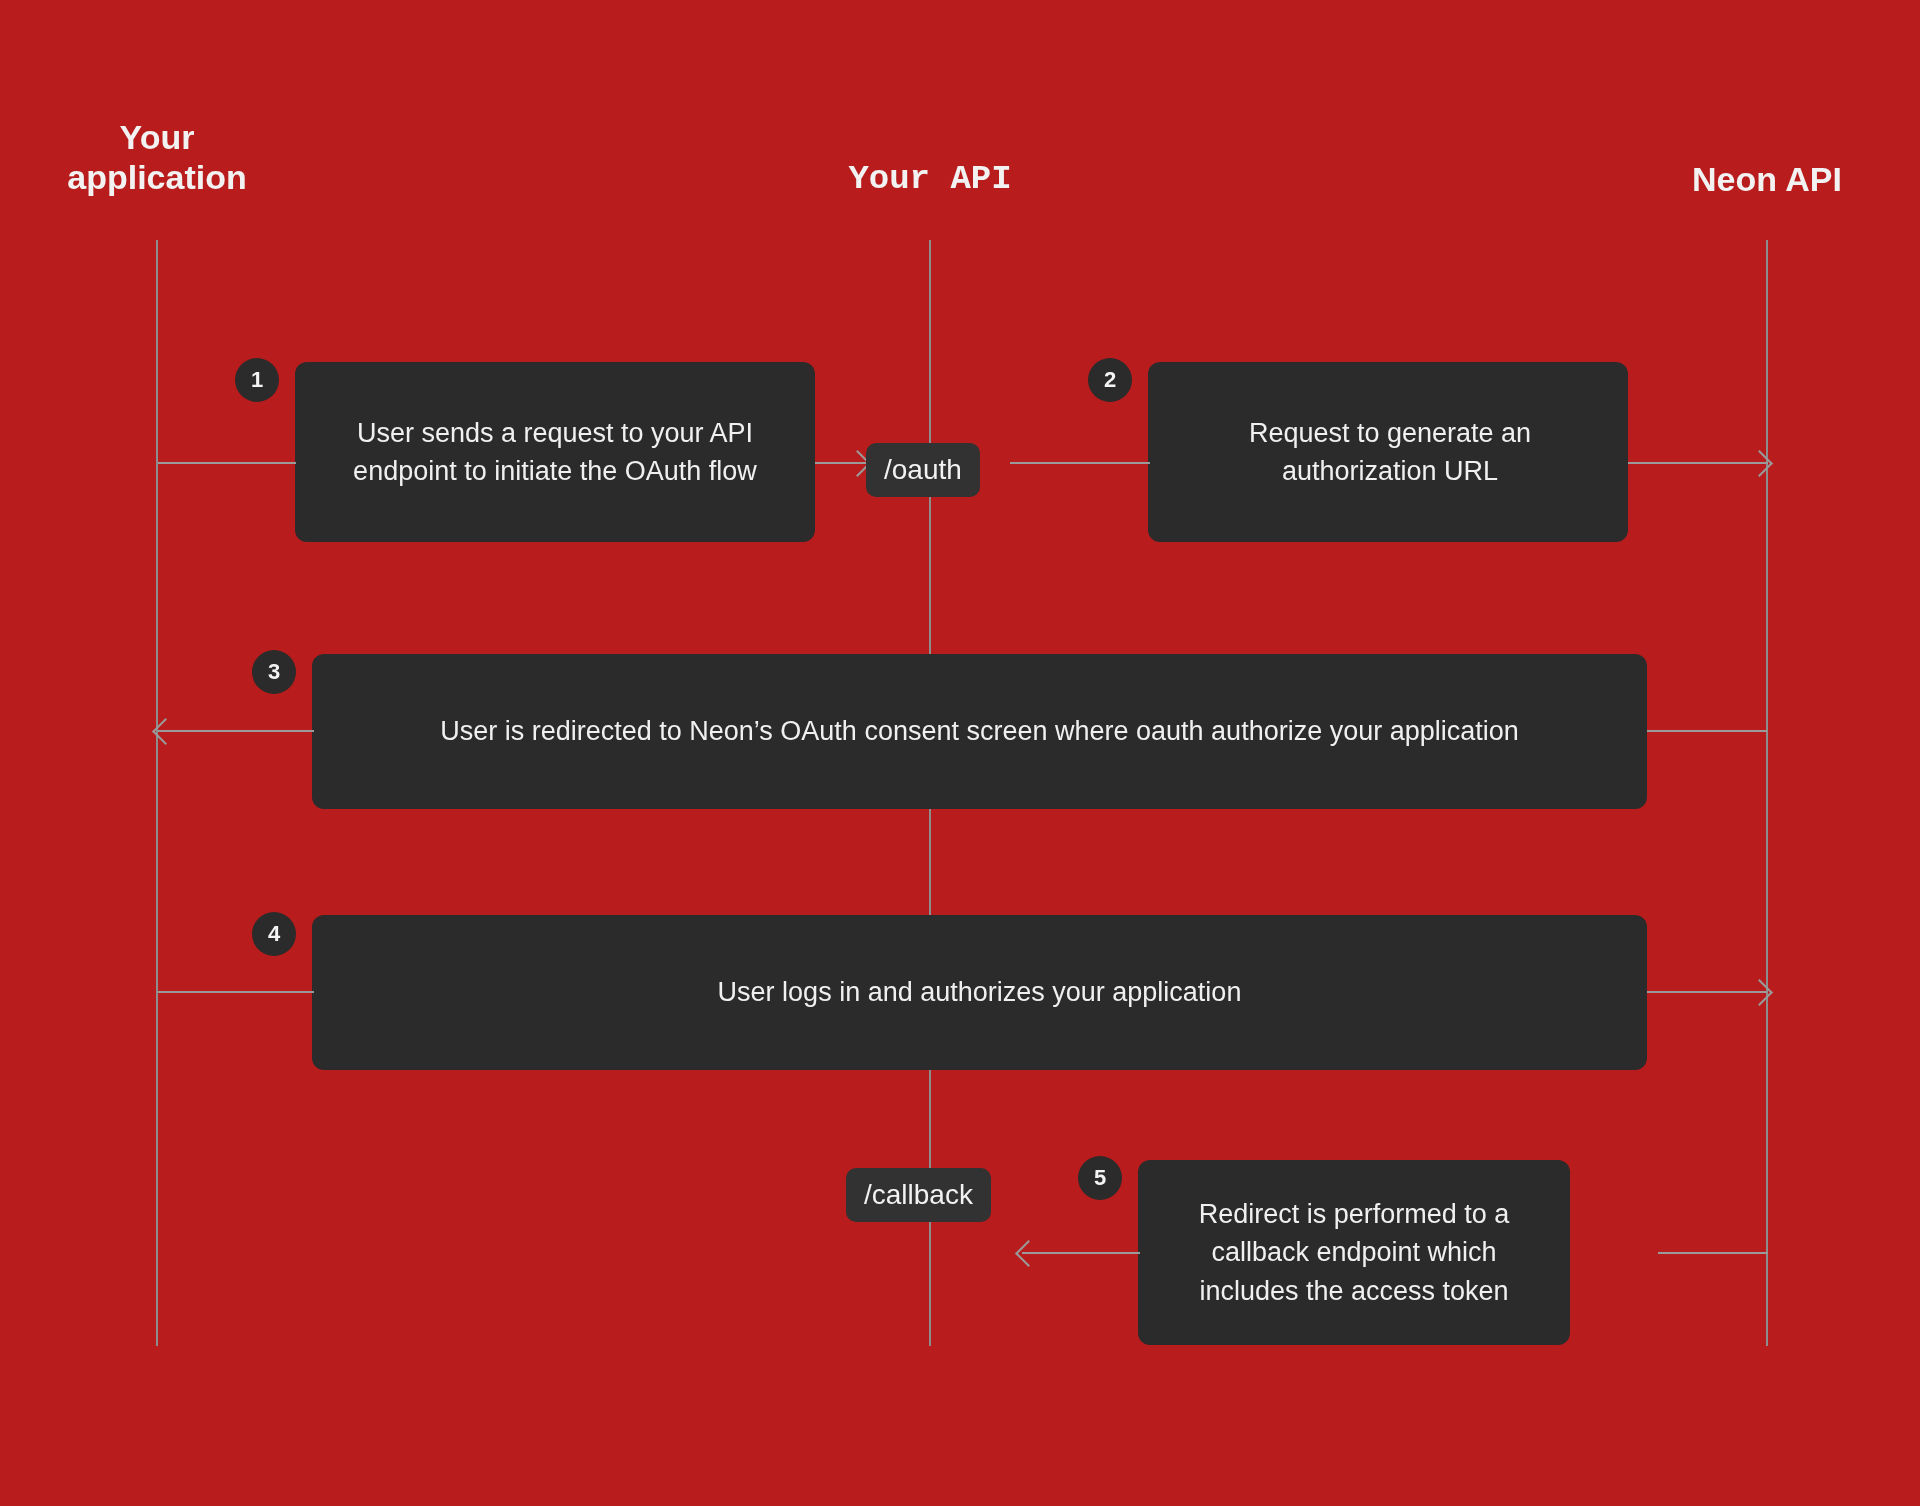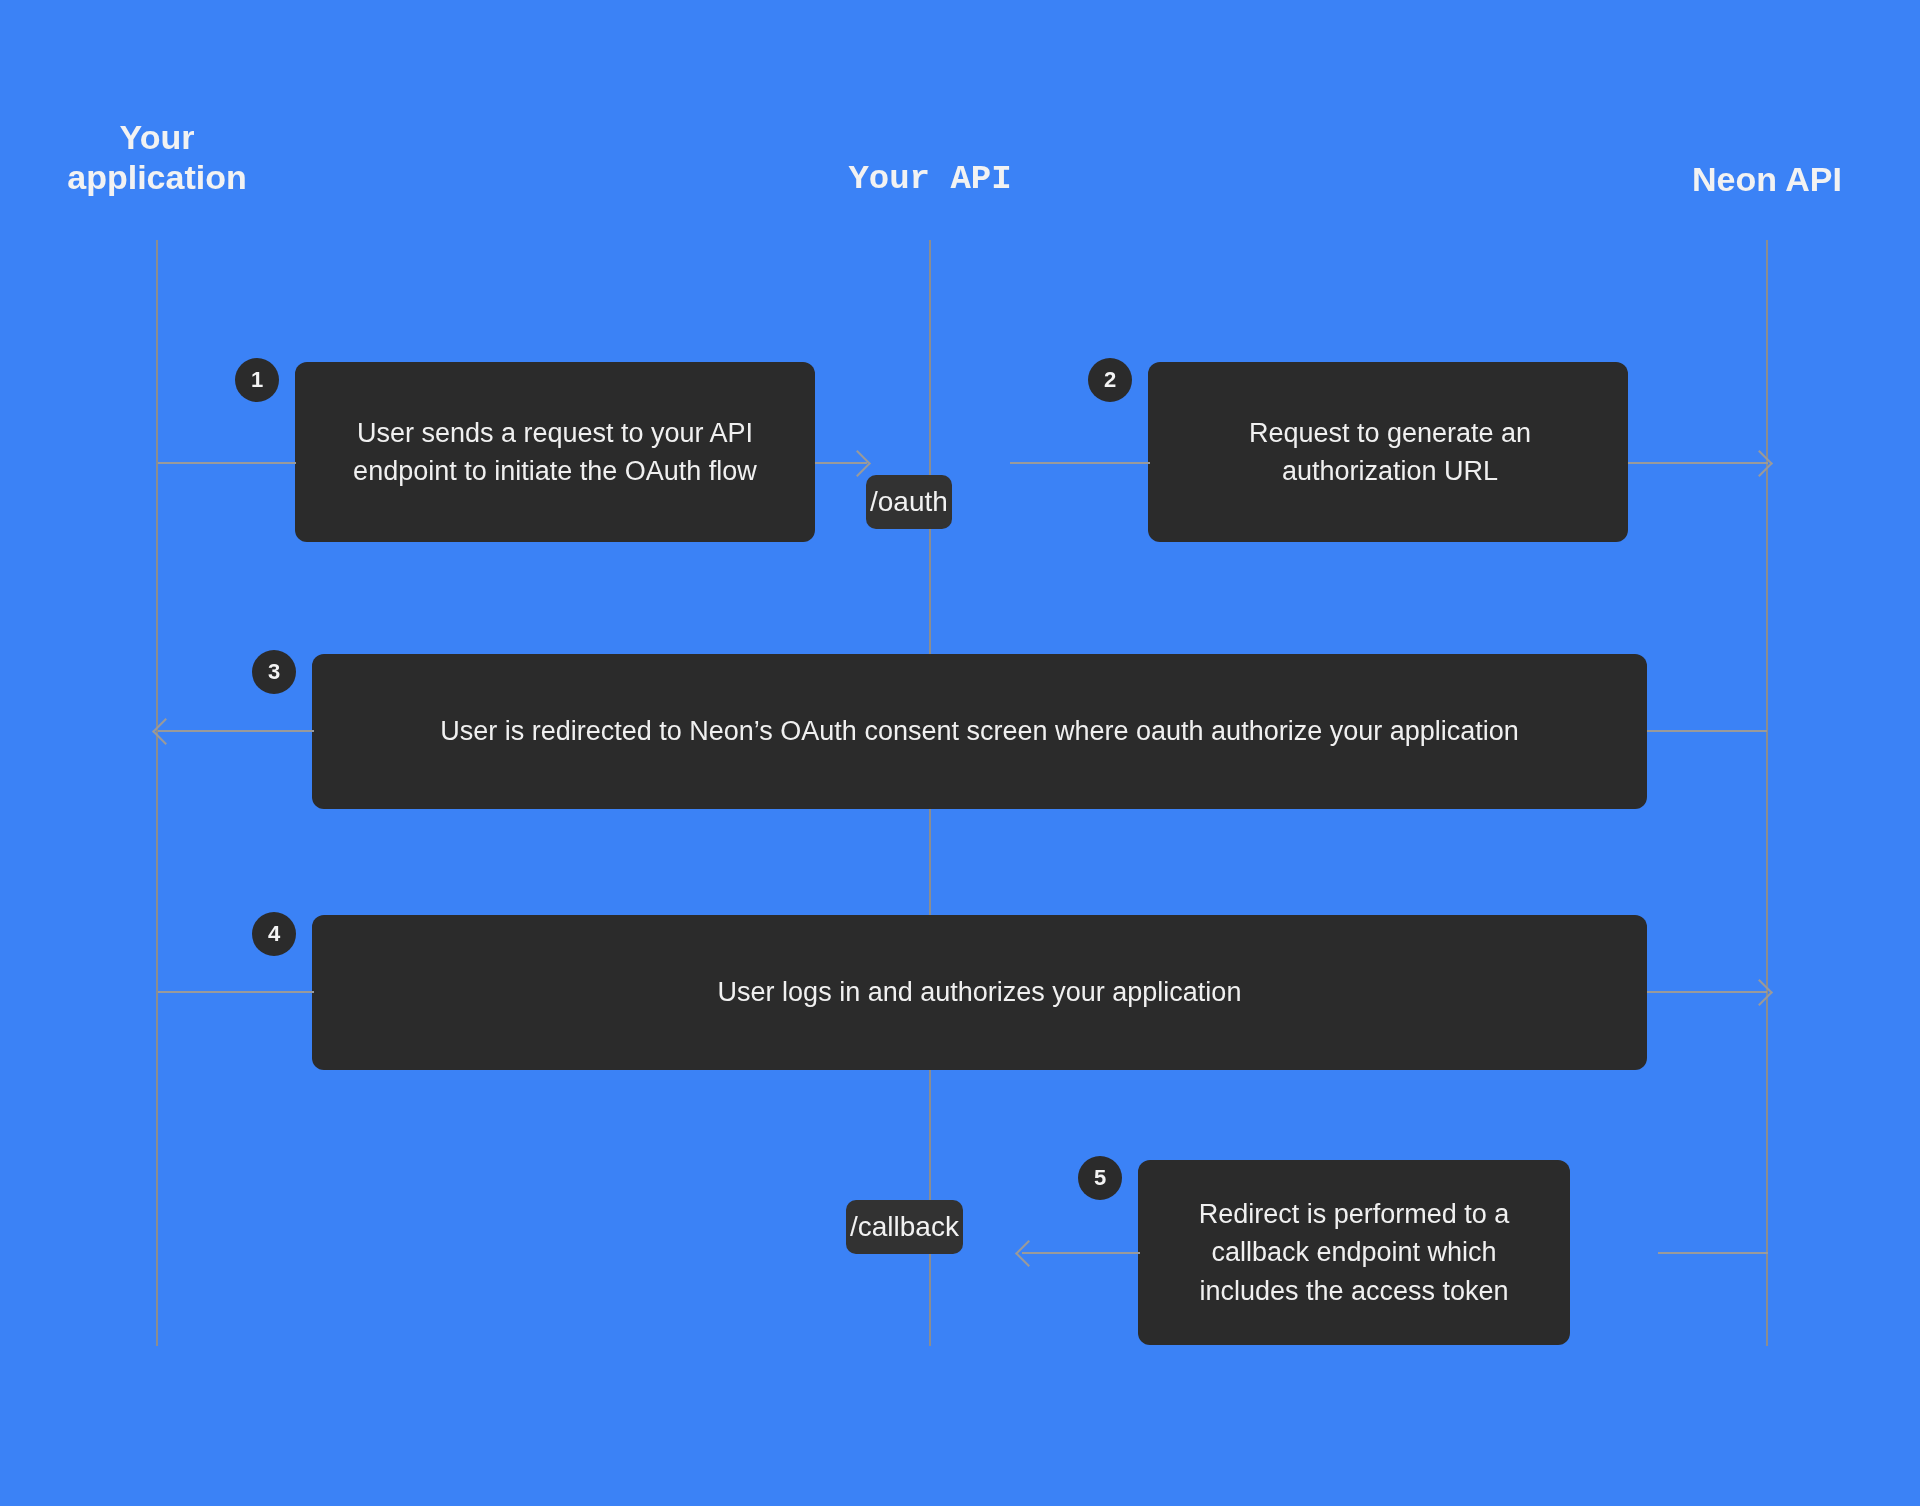--- a/index.html
+++ b/index.html
@@ -7,21 +7,21 @@
     padding: 0;
     background: #161616;
   }
   body {
     font-family: "Liberation Sans", sans-serif;
   }
   #diagram {
     position: relative;
     width: 1920px;
     height: 1506px;
-    background: #3b82f6;
+    background: #b91c1c;
     overflow: hidden;
   }
 
   
   .lane-label {
     position: absolute;
     color: #f2f2f2;
     font-weight: 700;
     font-size: 34px;
     line-height: 1.17;
@@ -89,24 +89,23 @@
   .badge-4 { left: 252px;  top: 912px; }
   .badge-5 { left: 1078px; top: 1156px; }
 
   
   .pill {
     position: absolute;
     background: #323232;
     border-radius: 10px;
     color: #f2f2f2;
     font-size: 28px;
-    padding: 11px 4px;
+    padding: 11px 18px;
     z-index: 5;
     white-space: nowrap;
-    margin-top: 32px;
   }
   .pill-oauth    { left: 866px; top: 443px; }
   .pill-callback { left: 846px; top: 1168px; }
 
   
   .line {
     position: absolute;
     height: 2px;
     background: #9a9a9a;
     z-index: 2;

